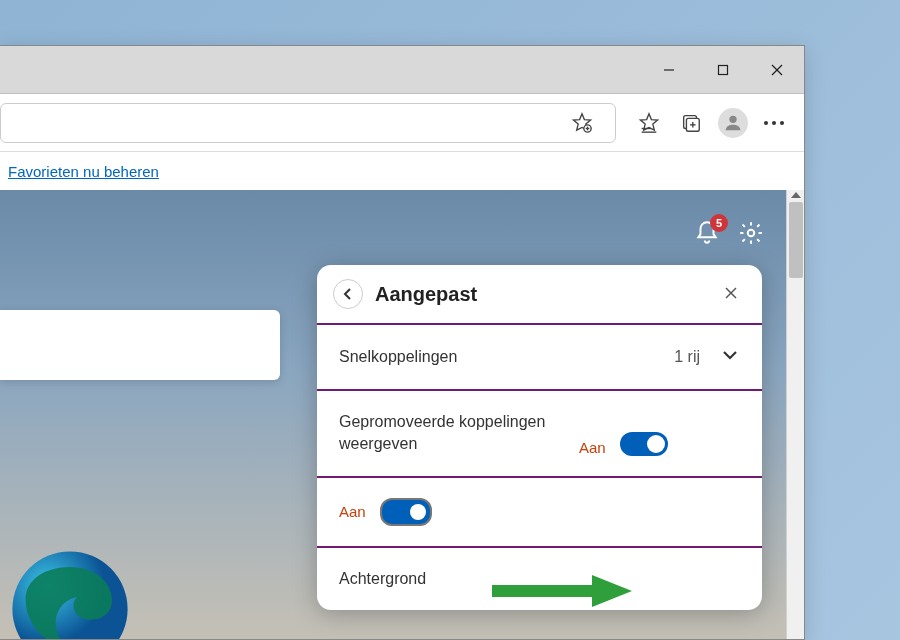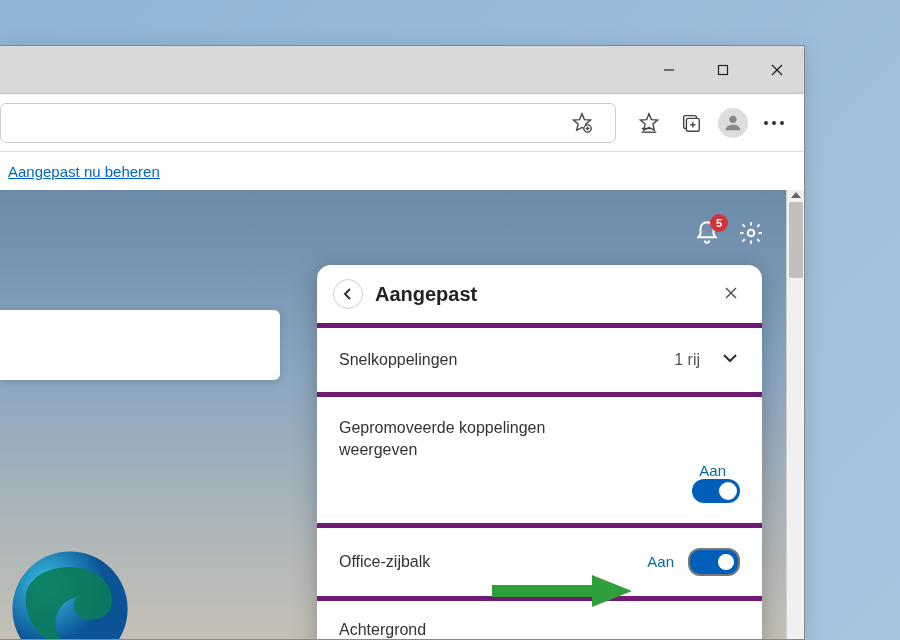--- a/index.html
+++ b/index.html
@@ -83,26 +83,26 @@
     display: flex; align-items: center; padding: 14px 16px; gap: 12px;
   }
   .backbtn {
     width: 30px; height: 30px; border: 1px solid #ccc; border-radius: 50%;
     display: flex; align-items: center; justify-content: center; cursor: pointer; background: #fff;
   }
   .backbtn svg { stroke: #333; stroke-width: 2; fill: none; }
   .panel-title { font-size: 20px; font-weight: 700; flex: 1; color: #222; }
   .closebtn { cursor: pointer; font-size: 18px; color: #555; padding: 4px 8px; }
   .row {
-    display: flex; align-items: center; padding: 20px 22px; border-top: 5px solid #701a75;
+    display: flex; align-items: center; padding: 20px 22px; border-top: 2px solid #701a75;
     font-size: 16px; color: #333; min-height: 64px;
   }
   .row .label { flex: 1; }
   .row .sub { color: #555; margin-right: 20px; }
-  .row .state { color: #0369a1; margin-right: 14px; font-size: 15px; }
+  .row .state { color: #c2410c; margin-right: 14px; font-size: 15px; }
   .chevron svg { stroke: #333; stroke-width: 2.2; fill: none; }
   .toggle {
     width: 48px; height: 24px; background: #005fb8; border-radius: 12px; position: relative;
     cursor: pointer;
   }
   .toggle.outlined { border: 2px solid #777; width: 52px; height: 28px; }
   .toggle .knob {
     position: absolute; right: 3px; top: 3px; width: 18px; height: 18px; background: #fff; border-radius: 50%;
   }
   .toggle.outlined .knob { right: 4px; top: 4px; width: 16px; height: 16px; }
@@ -167,21 +167,21 @@
         </svg>
     </div>
     <div class="dots">
       <span></span>
         <span></span>
         <span></span>
     </div>
   </div>
 
   <div class="favbar">
-    <a class="favlink">Aangepast nu beheren</a>
+    <a class="favlink">Favorieten nu beheren</a>
   </div>
 
   <div class="content">
 
     <div class="searchstub"></div>
 
     <div class="topright">
       <div class="bell">
         <svg viewBox="0 0 24 24">
             <path d="M6 8a6 6 0 0112 0v5l2 3H4l2-3z"></path>
@@ -216,30 +216,29 @@
       <div class="row">
         <span class="label">Snelkoppelingen</span>
         <span class="sub">1 rij</span>
         <span class="chevron">
           <svg width="20" height="20" viewBox="0 0 20 20">
               <polyline points="4,7 10,13 16,7"></polyline>
             </svg>
         </span>
       </div>
 
-      <div class="row" style="align-items:flex-start;flex-direction:column;">
+      <div class="row" style="align-items:flex-start;">
         <span class="label" style="max-width:240px;line-height:1.4;">Gepromoveerde koppelingen weergeven</span>
         <span class="state" style="align-self:flex-end;">Aan</span>
         <div class="toggle" style="align-self:flex-end;">
             <div class="knob"></div>
           </div>
       </div>
 
       <div class="row">
-        <span class="label">Office-zijbalk</span>
         <span class="state">Aan</span>
         <div class="toggle outlined">
             <div class="knob"></div>
           </div>
       </div>
 
       <div class="row" style="border-bottom:none;">
         <span class="label">Achtergrond</span>
       </div>
 

